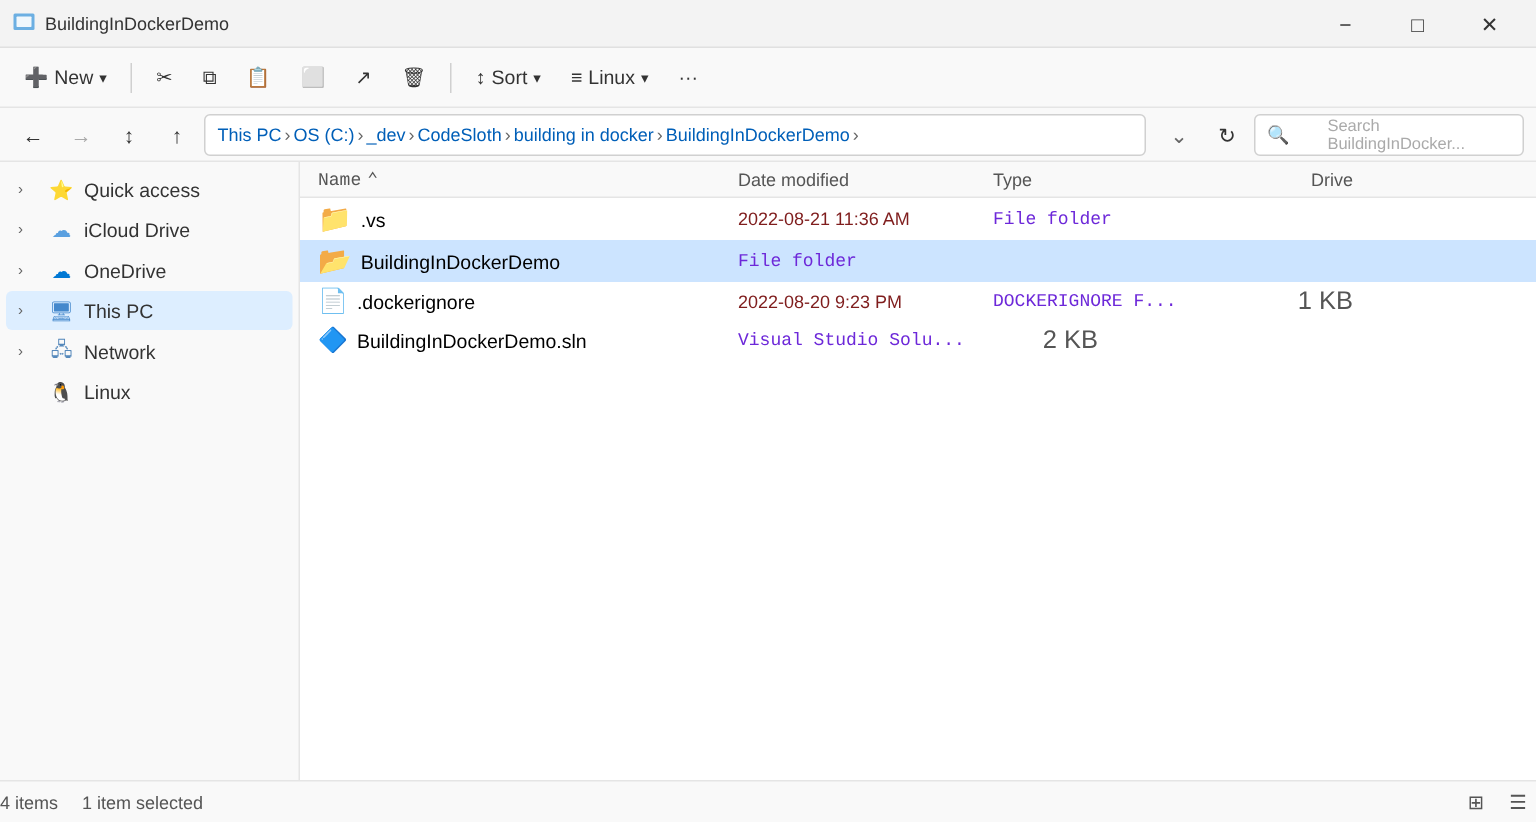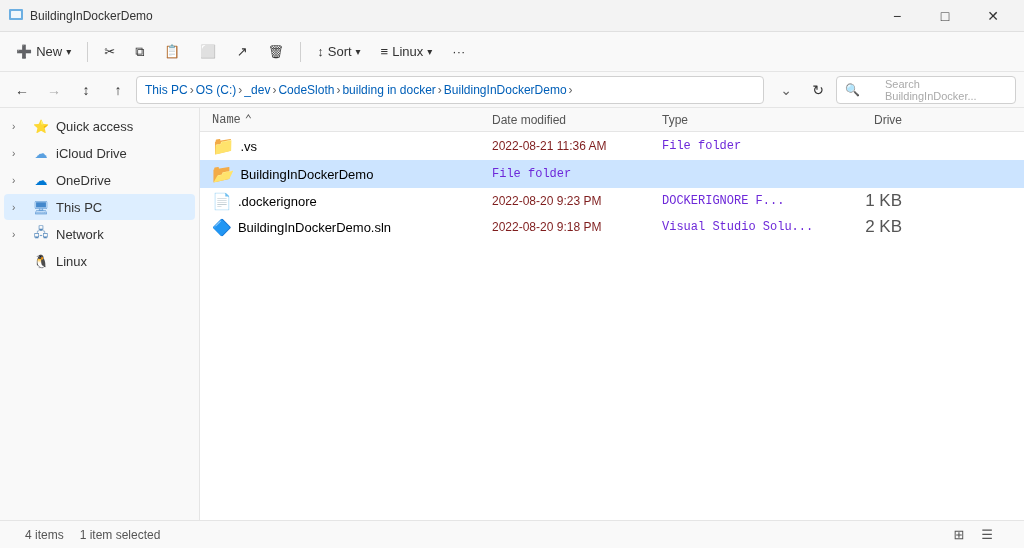--- a/index.html
+++ b/index.html
@@ -165,21 +165,21 @@
     .file-row .col-type { flex: 0 0 160px; color: #6d28d9; font-size: 12px; font-family: Liberation Mono, monospace; }
     .file-row .col-size { flex: 0 0 80px; text-align: right; color: #555; font-size: 17px; }
 
     
     .status-bar {
       height: 28px;
       background: #f9f9f9;
       border-top: 1px solid #e5e5e5;
       display: flex;
       align-items: center;
-      padding: 0 25px;
+      padding: 0 0;
       font-size: 12px;
       color: #555;
       gap: 16px;
     }
     .status-bar-right { margin-left: auto; display: flex; gap: 4px; }
     .view-btn {
       width: 24px; height: 24px;
       border: none; background: transparent;
       cursor: pointer; border-radius: 3px;
       display: flex; align-items: center; justify-content: center;
@@ -365,21 +365,20 @@
     </div>
     <div class="col-date">2022-08-20 9:23 PM</div>
     <div class="col-type">DOCKERIGNORE F...</div>
     <div class="col-size">1 KB</div>
   </div>
         <div class="file-row">
     <div class="col-name">
       <span style="font-size:16px;">🔷</span>
       <span>BuildingInDockerDemo.sln</span>
     </div>
-    <div class="col-date">2022-08-20 9:18 PM</div>
     <div class="col-type">Visual Studio Solu...</div>
     <div class="col-size">2 KB</div>
   </div>
       </div>
   </div>
 </div>
 
 <div class="status-bar">
   <span>4 items</span>
   <span>1 item selected</span>

